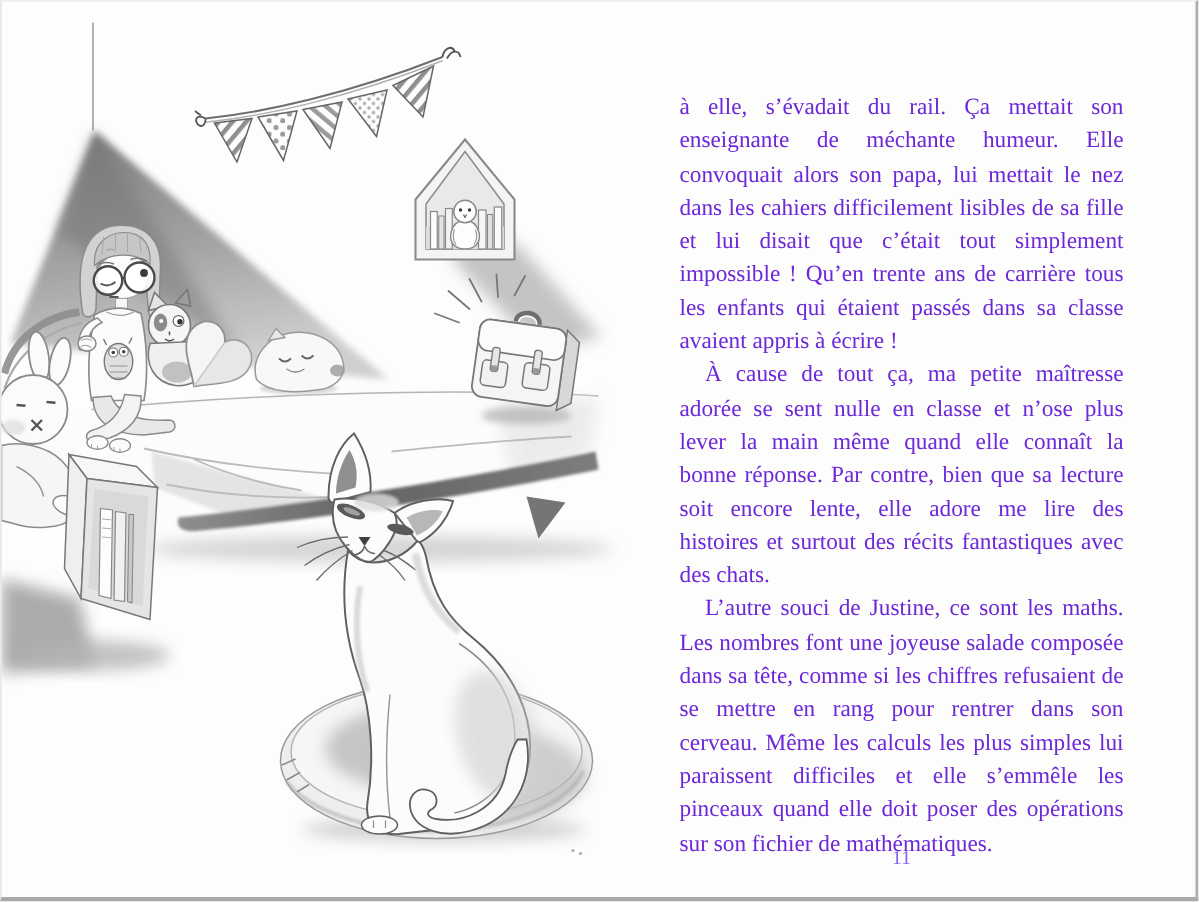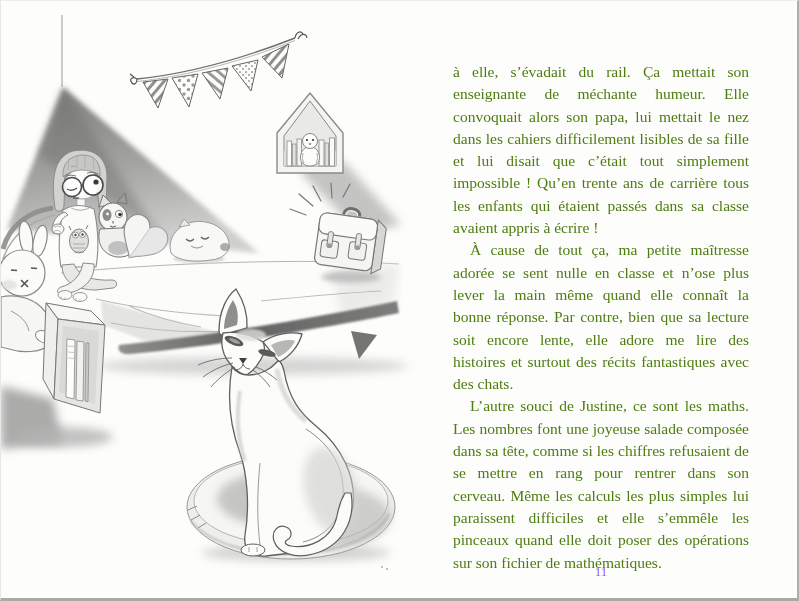--- a/index.html
+++ b/index.html
@@ -12,21 +12,21 @@
     border-left:1px solid #e6e6e5;
     border-right:2px solid #aeaead;
     border-bottom:3px solid #a9a9a8;
     overflow:hidden;
     font-family:"Liberation Serif", serif;
   }
   .illustration{position:absolute;left:0;top:0;width:440px;height:598px;margin:0;}
   .text-col{
     position:absolute;left:452px;top:60px;width:296px;
     font-size:15.5px;line-height:22.3px;
-    color:#4d7c0f;text-align:justify;
+    color:#6d28d9;text-align:justify;
     hyphens:auto;-webkit-hyphens:auto;
   }
   .text-col p{margin:0;}
   .text-col p.indent{text-indent:17px;}
   .page-num{
     position:absolute;left:452px;top:563px;width:296px;
     text-align:center;font-size:13px;color:#8b5cf6;
   }
 </style>
 </head>

